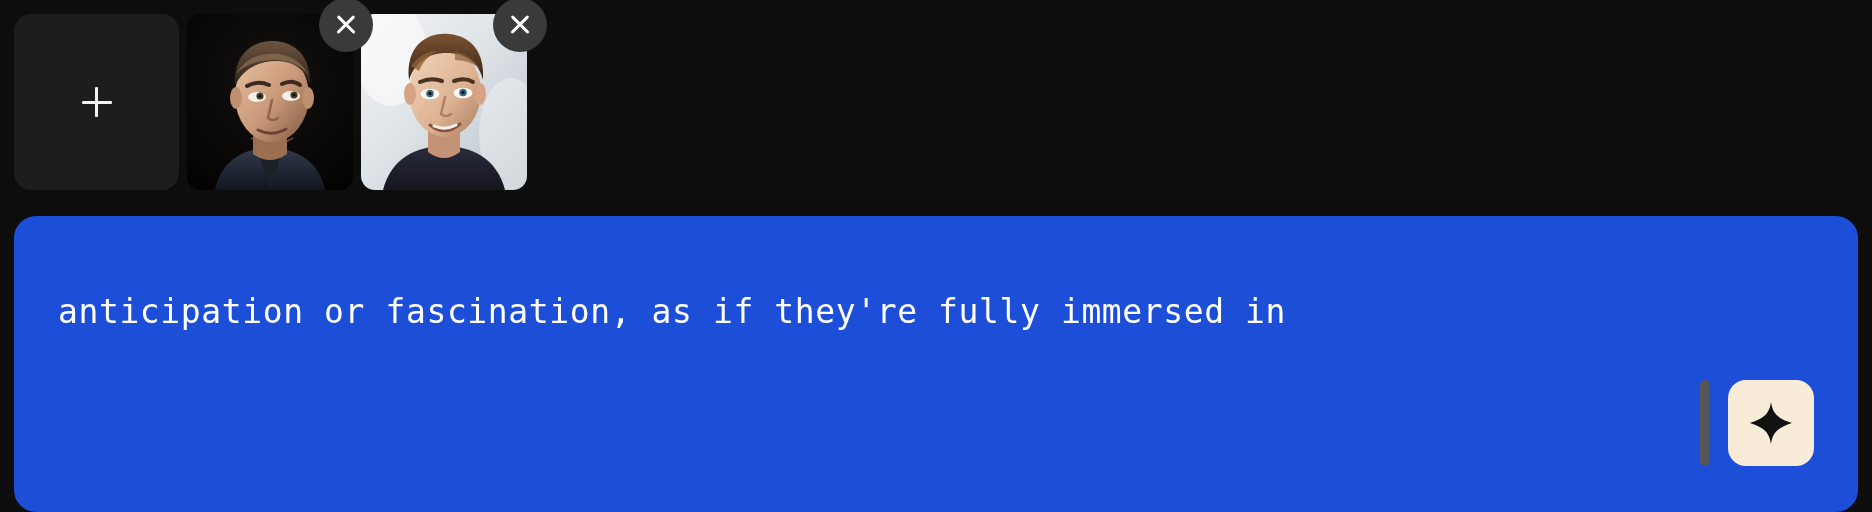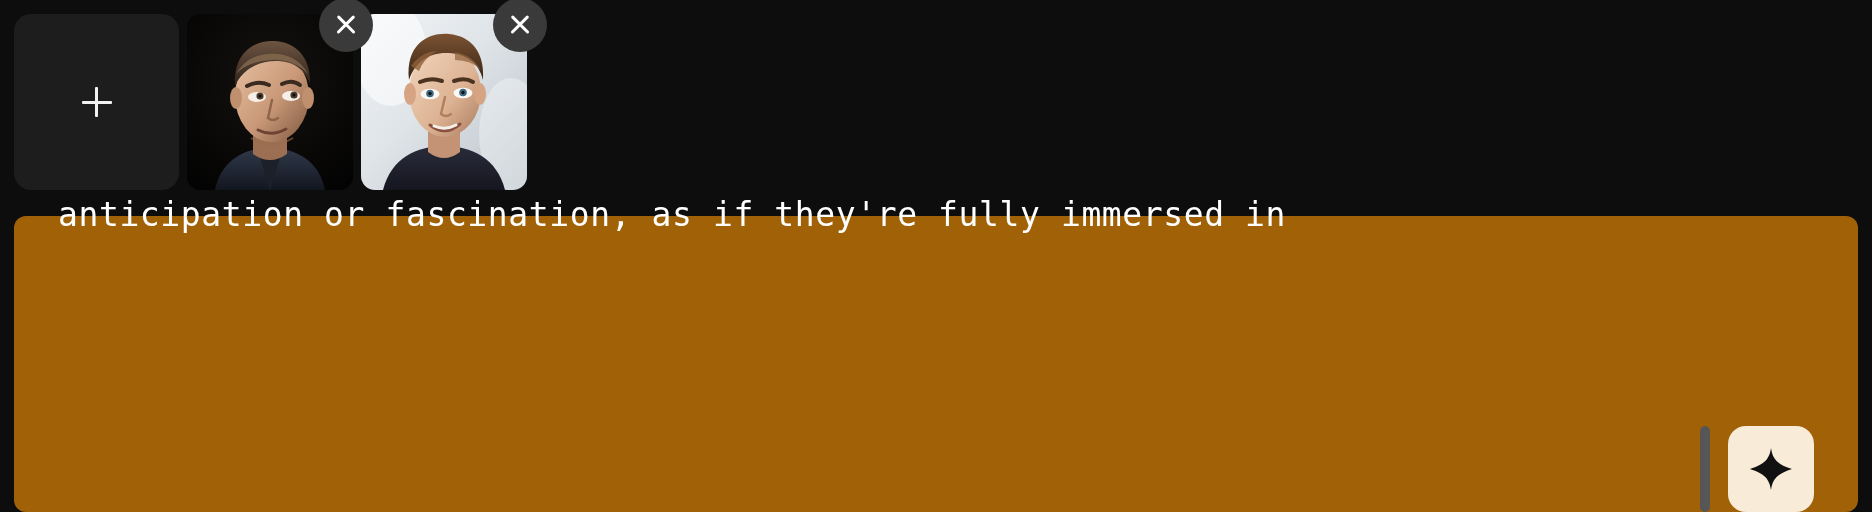--- a/index.html
+++ b/index.html
@@ -98,24 +98,24 @@
   .x-glyph::before { transform: rotate(45deg); }
   .x-glyph::after  { transform: rotate(-45deg); }
 
   
   #composer {
     position: absolute;
     left: 14px;
     top: 216px;
     width: 1844px;
     height: 296px;
-    background: #a16207;
-    border-radius: 12px;
-    display: flex;
-    align-items: flex-end;
+    background: #1d4ed8;
+    border-radius: 22px;
+    display: flex;
+    align-items: center;
   }
 
   #composer-text {
     flex: 1 1 auto;
     padding: 28px 0 0 44px;
     color: #ffffff;
     font-family: "DejaVu Sans Mono", "Liberation Mono", monospace;
     font-size: 33px;
     line-height: 66px;
     letter-spacing: 0.6px;

